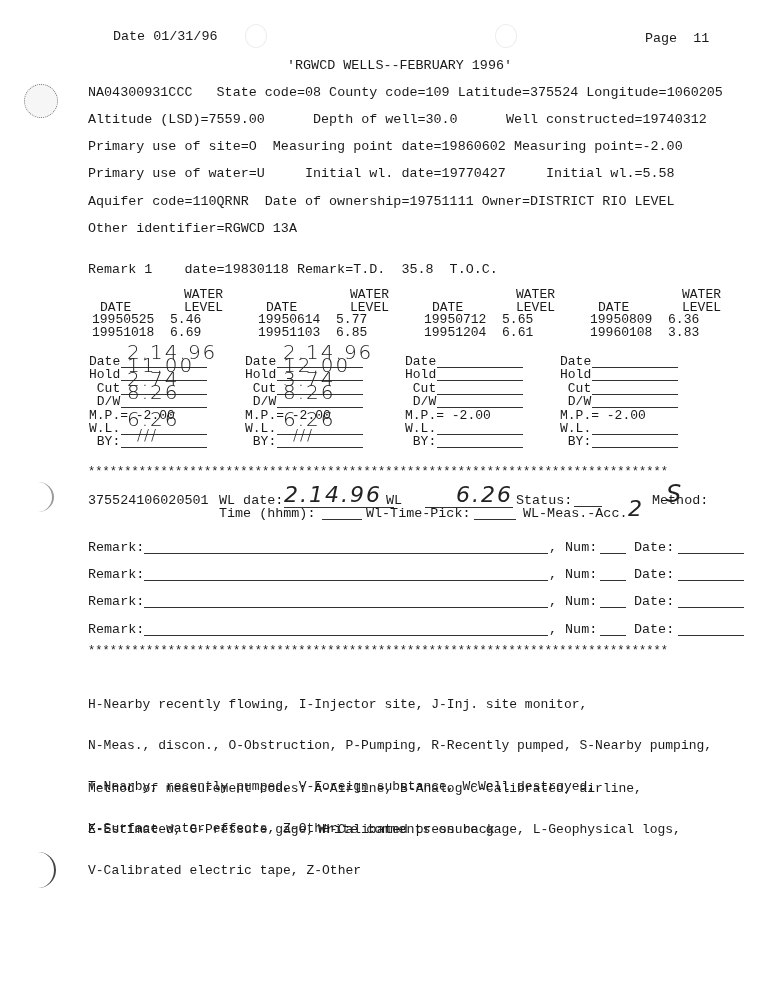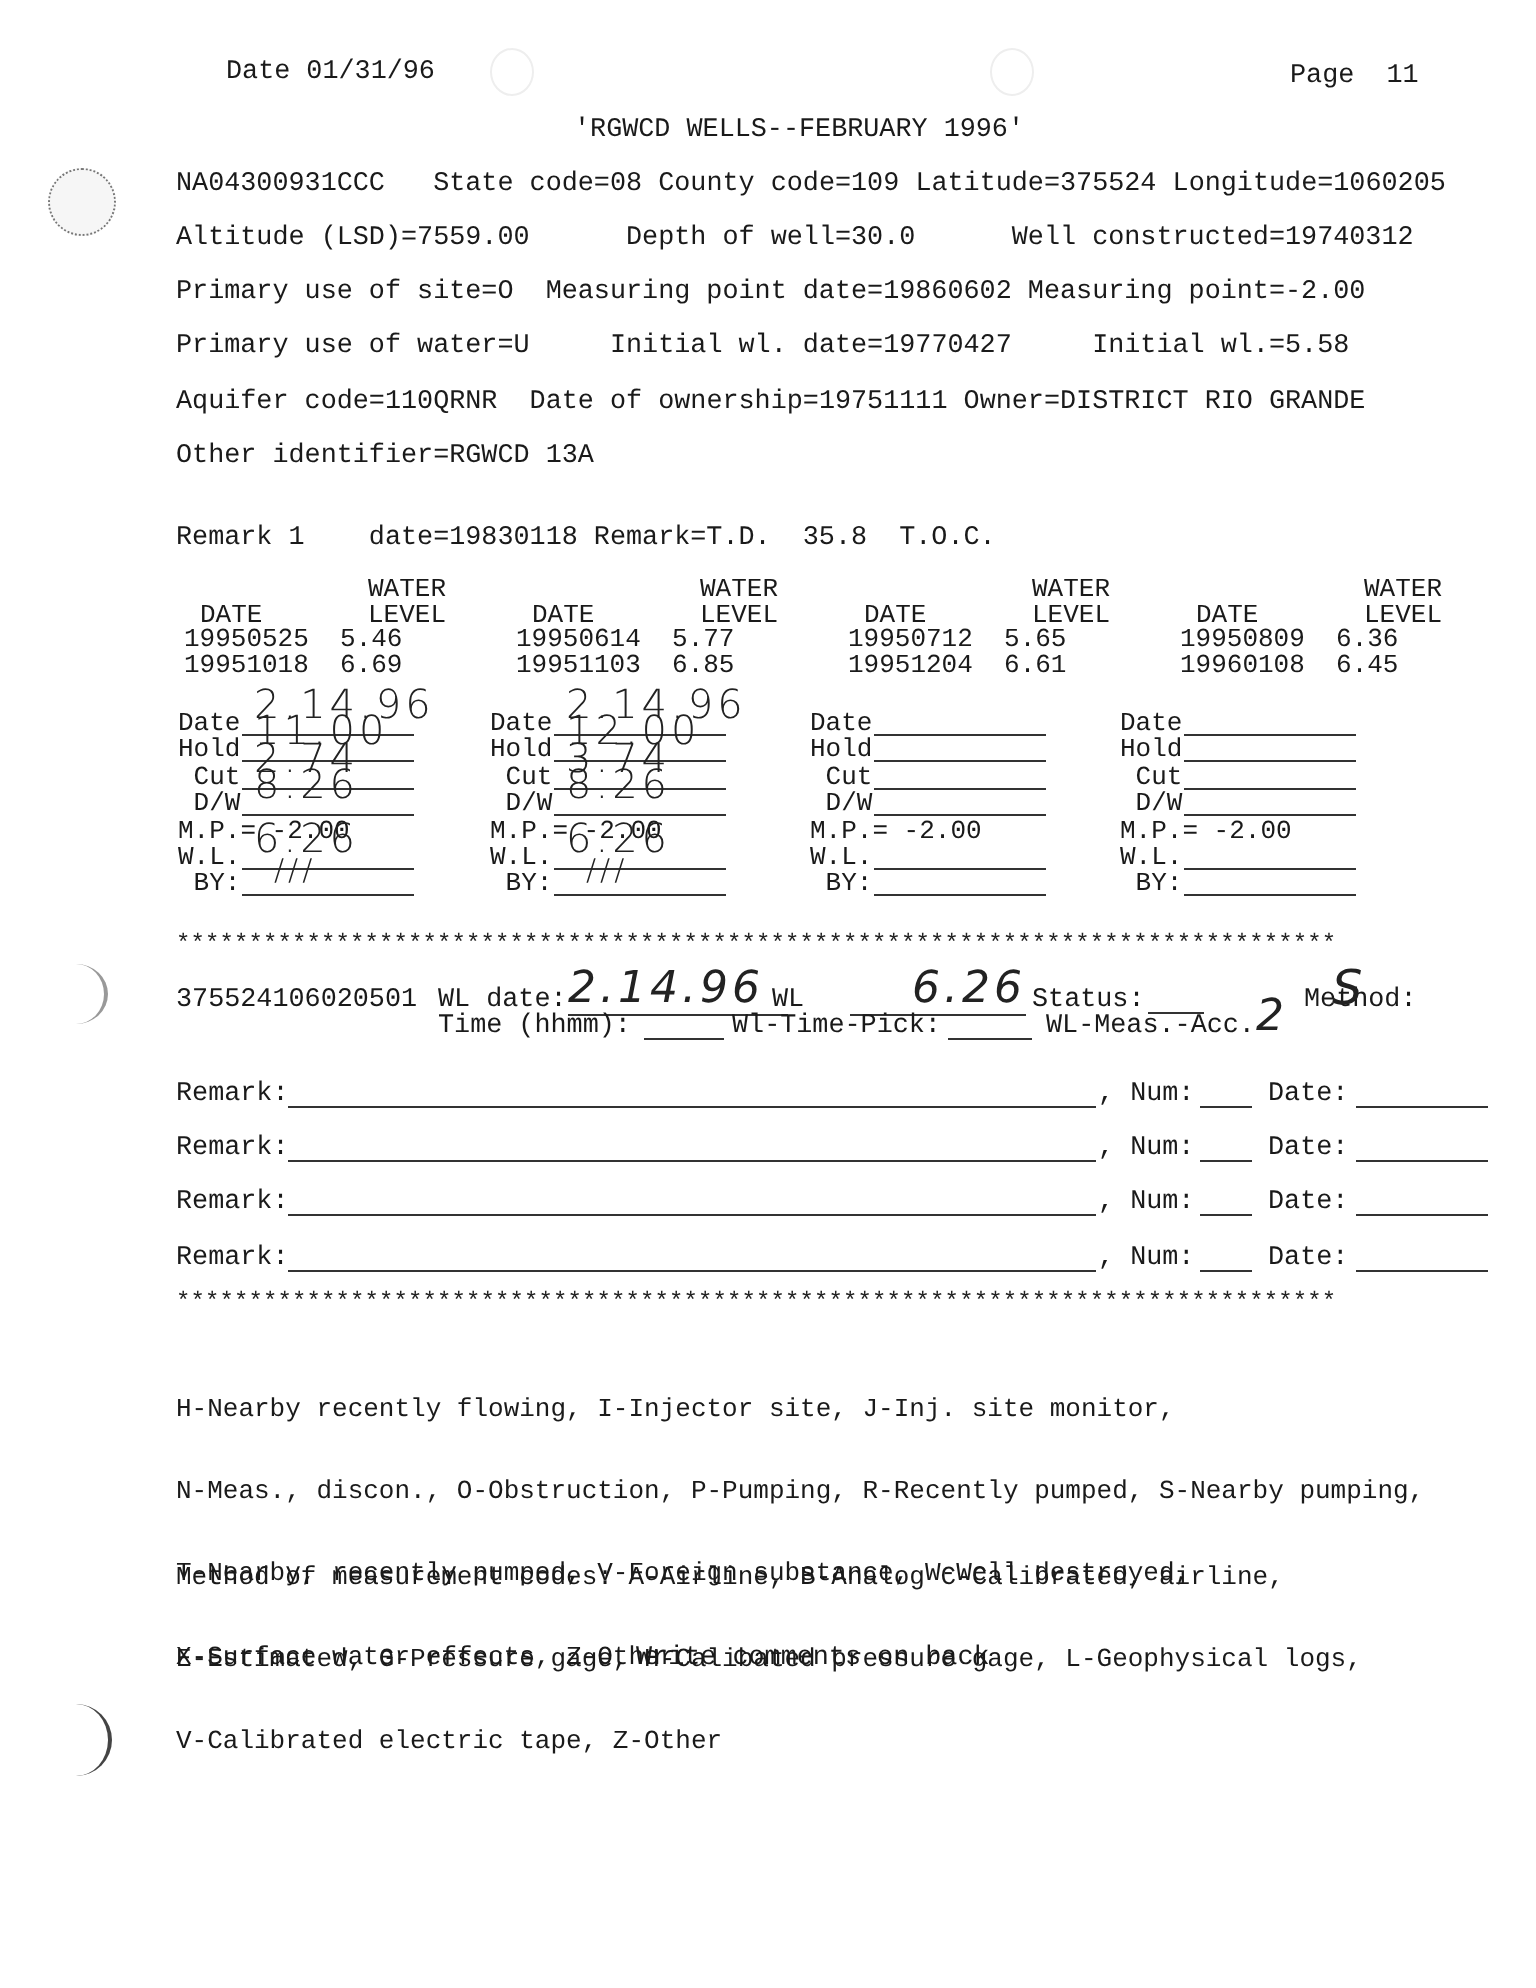--- a/index.html
+++ b/index.html
@@ -40,21 +40,21 @@
 <div class="punch" style="left:495px;top:24px;width:20px;height:22px;border:1px solid #eee;"></div>
 
 <div class="abs" style="left:113px;top:29px;">Date 01/31/96</div>
 <div class="abs" style="left:645px;top:31px;">Page  11</div>
 <div class="abs" style="left:287px;top:58px;">'RGWCD WELLS--FEBRUARY 1996'</div>
 
 <div class="line" style="top:85px;"><span>NA04300931CCC</span>   <span>State code=08</span> <span>County code=109</span> <span>Latitude=375524</span> <span>Longitude=1060205</span></div>
 <div class="line" style="top:112px;"><span>Altitude (LSD)=7559.00</span>      <span>Depth of well=30.0</span>      <span>Well constructed=19740312</span></div>
 <div class="line" style="top:139px;"><span>Primary use of site=O</span>  <span>Measuring point date=19860602</span> <span>Measuring point=-2.00</span></div>
 <div class="line" style="top:166px;"><span>Primary use of water=U</span>     <span>Initial wl. date=19770427</span>     <span>Initial wl.=5.58</span></div>
-<div class="line" style="top:194px;"><span>Aquifer code=110QRNR</span>  <span>Date of ownership=19751111</span> <span>Owner=DISTRICT RIO GRANDE</span></div>
+<div class="line" style="top:194px;"><span>Aquifer code=110QRNR</span>  <span>Date of ownership=19751111</span> <span>Owner=DISTRICT RIO LEVEL</span></div>
 <div class="line" style="top:221px;">Other identifier=RGWCD 13A</div>
 
 <div class="line" style="top:262px;">Remark 1    date=19830118 Remark=T.D.  35.8  T.O.C.</div>
 
 <div class="wl-table">
   <div class="wl-col" style="left:4px;top:0;">
     <div class="h1">WATER</div>
     <div class="h2a">DATE</div>
     <div class="h2b">LEVEL</div>
     <div class="r" style="left:0;top:25px;"><span>19950525</span>  <span>5.46</span></div>
@@ -72,21 +72,21 @@
     <div class="h2a">DATE</div>
     <div class="h2b">LEVEL</div>
     <div class="r" style="left:0;top:25px;"><span>19950712</span>  <span>5.65</span></div>
     <div class="r" style="left:0;top:37.5px;"><span>19951204</span>  <span>6.61</span></div>
   </div>
   <div class="wl-col" style="left:502px;top:0;">
     <div class="h1">WATER</div>
     <div class="h2a">DATE</div>
     <div class="h2b">LEVEL</div>
     <div class="r" style="left:0;top:25px;"><span>19950809</span>  <span>6.36</span></div>
-    <div class="r" style="left:0;top:37.5px;"><span>19960108</span>  <span>6.45</span></div>
+    <div class="r" style="left:0;top:37.5px;"><span>19960108</span>  <span>3.83</span></div>
   </div>
 </div>
 
 <div id="cards">
     <div class="card" style="left: 89px; top: 355px;">
       <div class="row"><span>Date</span><span class="fill" style="left: 32px; width: 86px; top: 0px;"></span><span class="hwv" style="left: 38px;">2.14.96</span></div>
       <div class="row"><span>Hold</span><span class="fill" style="left: 32px; width: 86px; top: 0px;"></span><span class="hwv" style="left: 38px;">11.00</span></div>
       <div class="row"><span> Cut</span><span class="fill" style="left: 32px; width: 86px; top: 0px;"></span><span class="hwv" style="left: 38px;">2.74</span></div>
       <div class="row"><span> D/W</span><span class="fill" style="left: 32px; width: 86px; top: 0px;"></span><span class="hwv" style="left: 38px;">8.26</span></div>
       <div class="row"><span>M.P.= -2.00</span></div>

